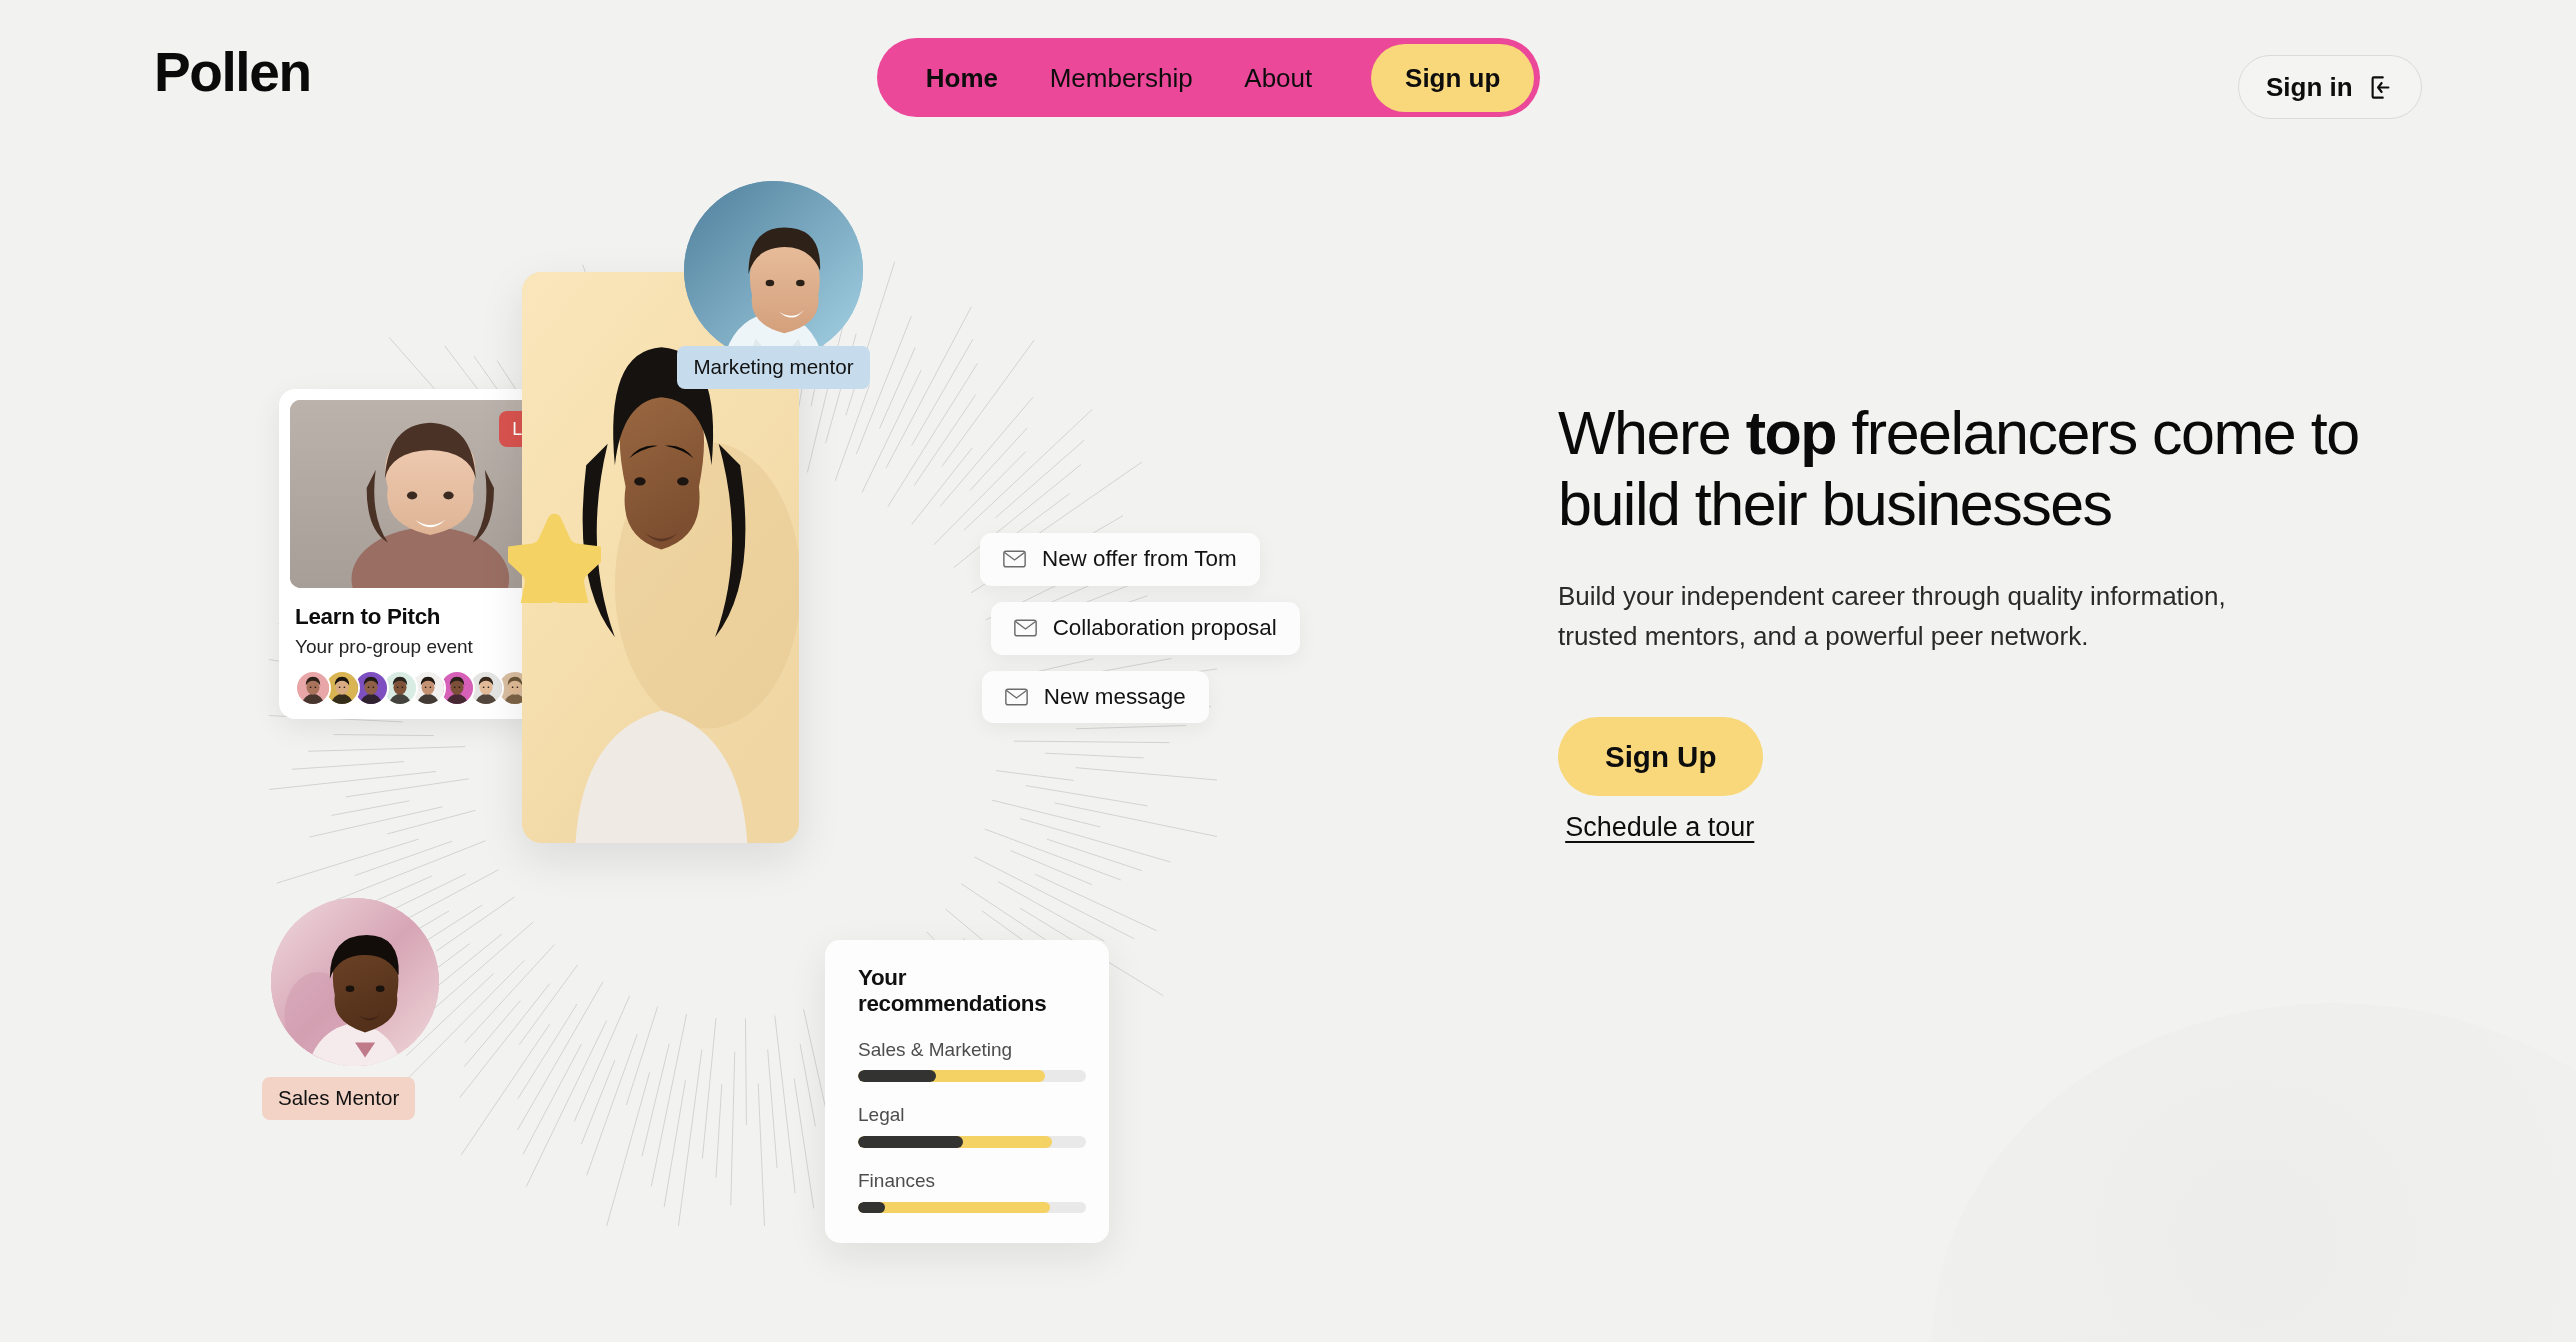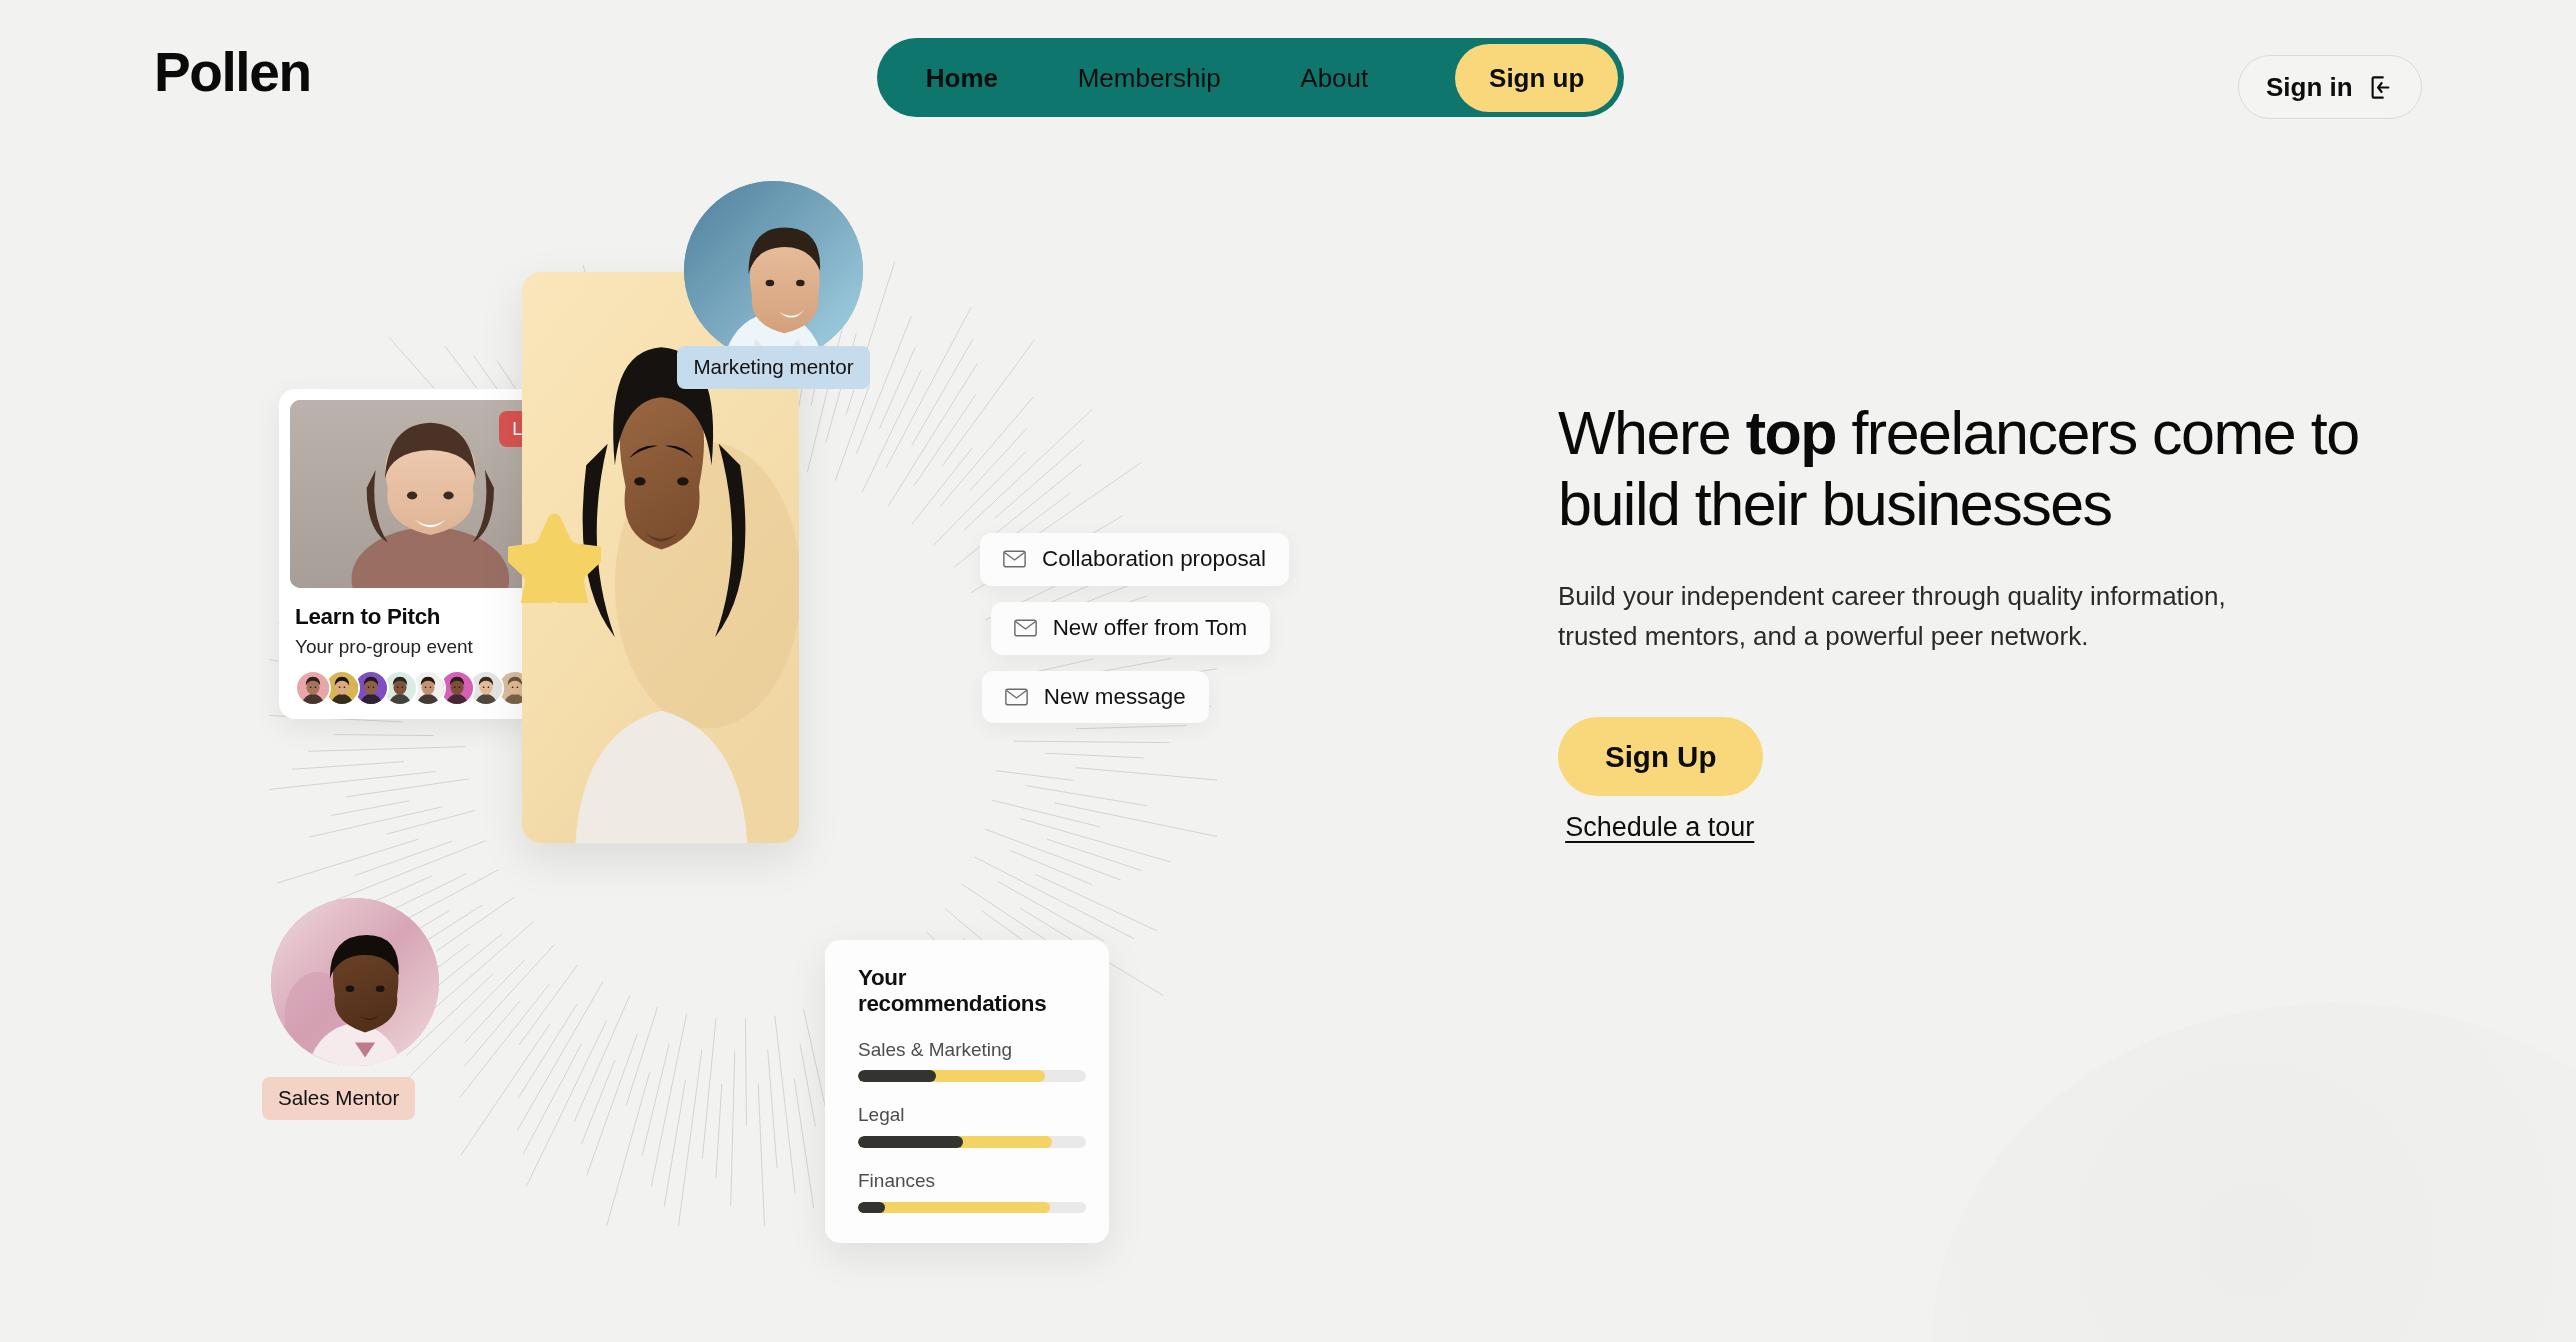--- a/index.html
+++ b/index.html
@@ -58,26 +58,26 @@
     letter-spacing: -1.4px;
     line-height: 1;
     color: #0a0a0a;
   }
 
   .nav-pill {
     position: absolute;
     left: 877px;
     top: 38px;
     height: 79px;
-    background: #0f766e;
+    background: #ec4899;
     border-radius: 43px;
     display: flex;
     align-items: center;
     padding: 0 5.4px 0 47px;
-    gap: 76px;
+    gap: 48px;
   }
 
   .nav-link {
     font-size: 26px;
     color: #0d0d0d;
     text-decoration: none;
     line-height: 1;
     white-space: nowrap;
     background: none;
     border: none;
@@ -802,30 +802,30 @@
     </div>
 
     <div class="notifs">
       <div class="notif">
         <span>
           <svg width="23" height="18" viewBox="0 0 24 18" fill="none" stroke="#6b6b6b" stroke-width="1.5">
             <rect x="0.9" y="0.9" width="22.2" height="16.2" rx="2.2"></rect>
             <path d="M1.6 2.2 L12 10 L22.4 2.2"></path>
           </svg>
         </span>
-        <span class="label">Collaboration proposal</span>
+        <span class="label">New offer from Tom</span>
       </div>
       <div class="notif">
         <span>
           <svg width="23" height="18" viewBox="0 0 24 18" fill="none" stroke="#6b6b6b" stroke-width="1.5">
             <rect x="0.9" y="0.9" width="22.2" height="16.2" rx="2.2"></rect>
             <path d="M1.6 2.2 L12 10 L22.4 2.2"></path>
           </svg>
         </span>
-        <span class="label">New offer from Tom</span>
+        <span class="label">Collaboration proposal</span>
       </div>
       <div class="notif">
         <span>
           <svg width="23" height="18" viewBox="0 0 24 18" fill="none" stroke="#6b6b6b" stroke-width="1.5">
             <rect x="0.9" y="0.9" width="22.2" height="16.2" rx="2.2"></rect>
             <path d="M1.6 2.2 L12 10 L22.4 2.2"></path>
           </svg>
         </span>
         <span class="label">New message</span>
       </div>

